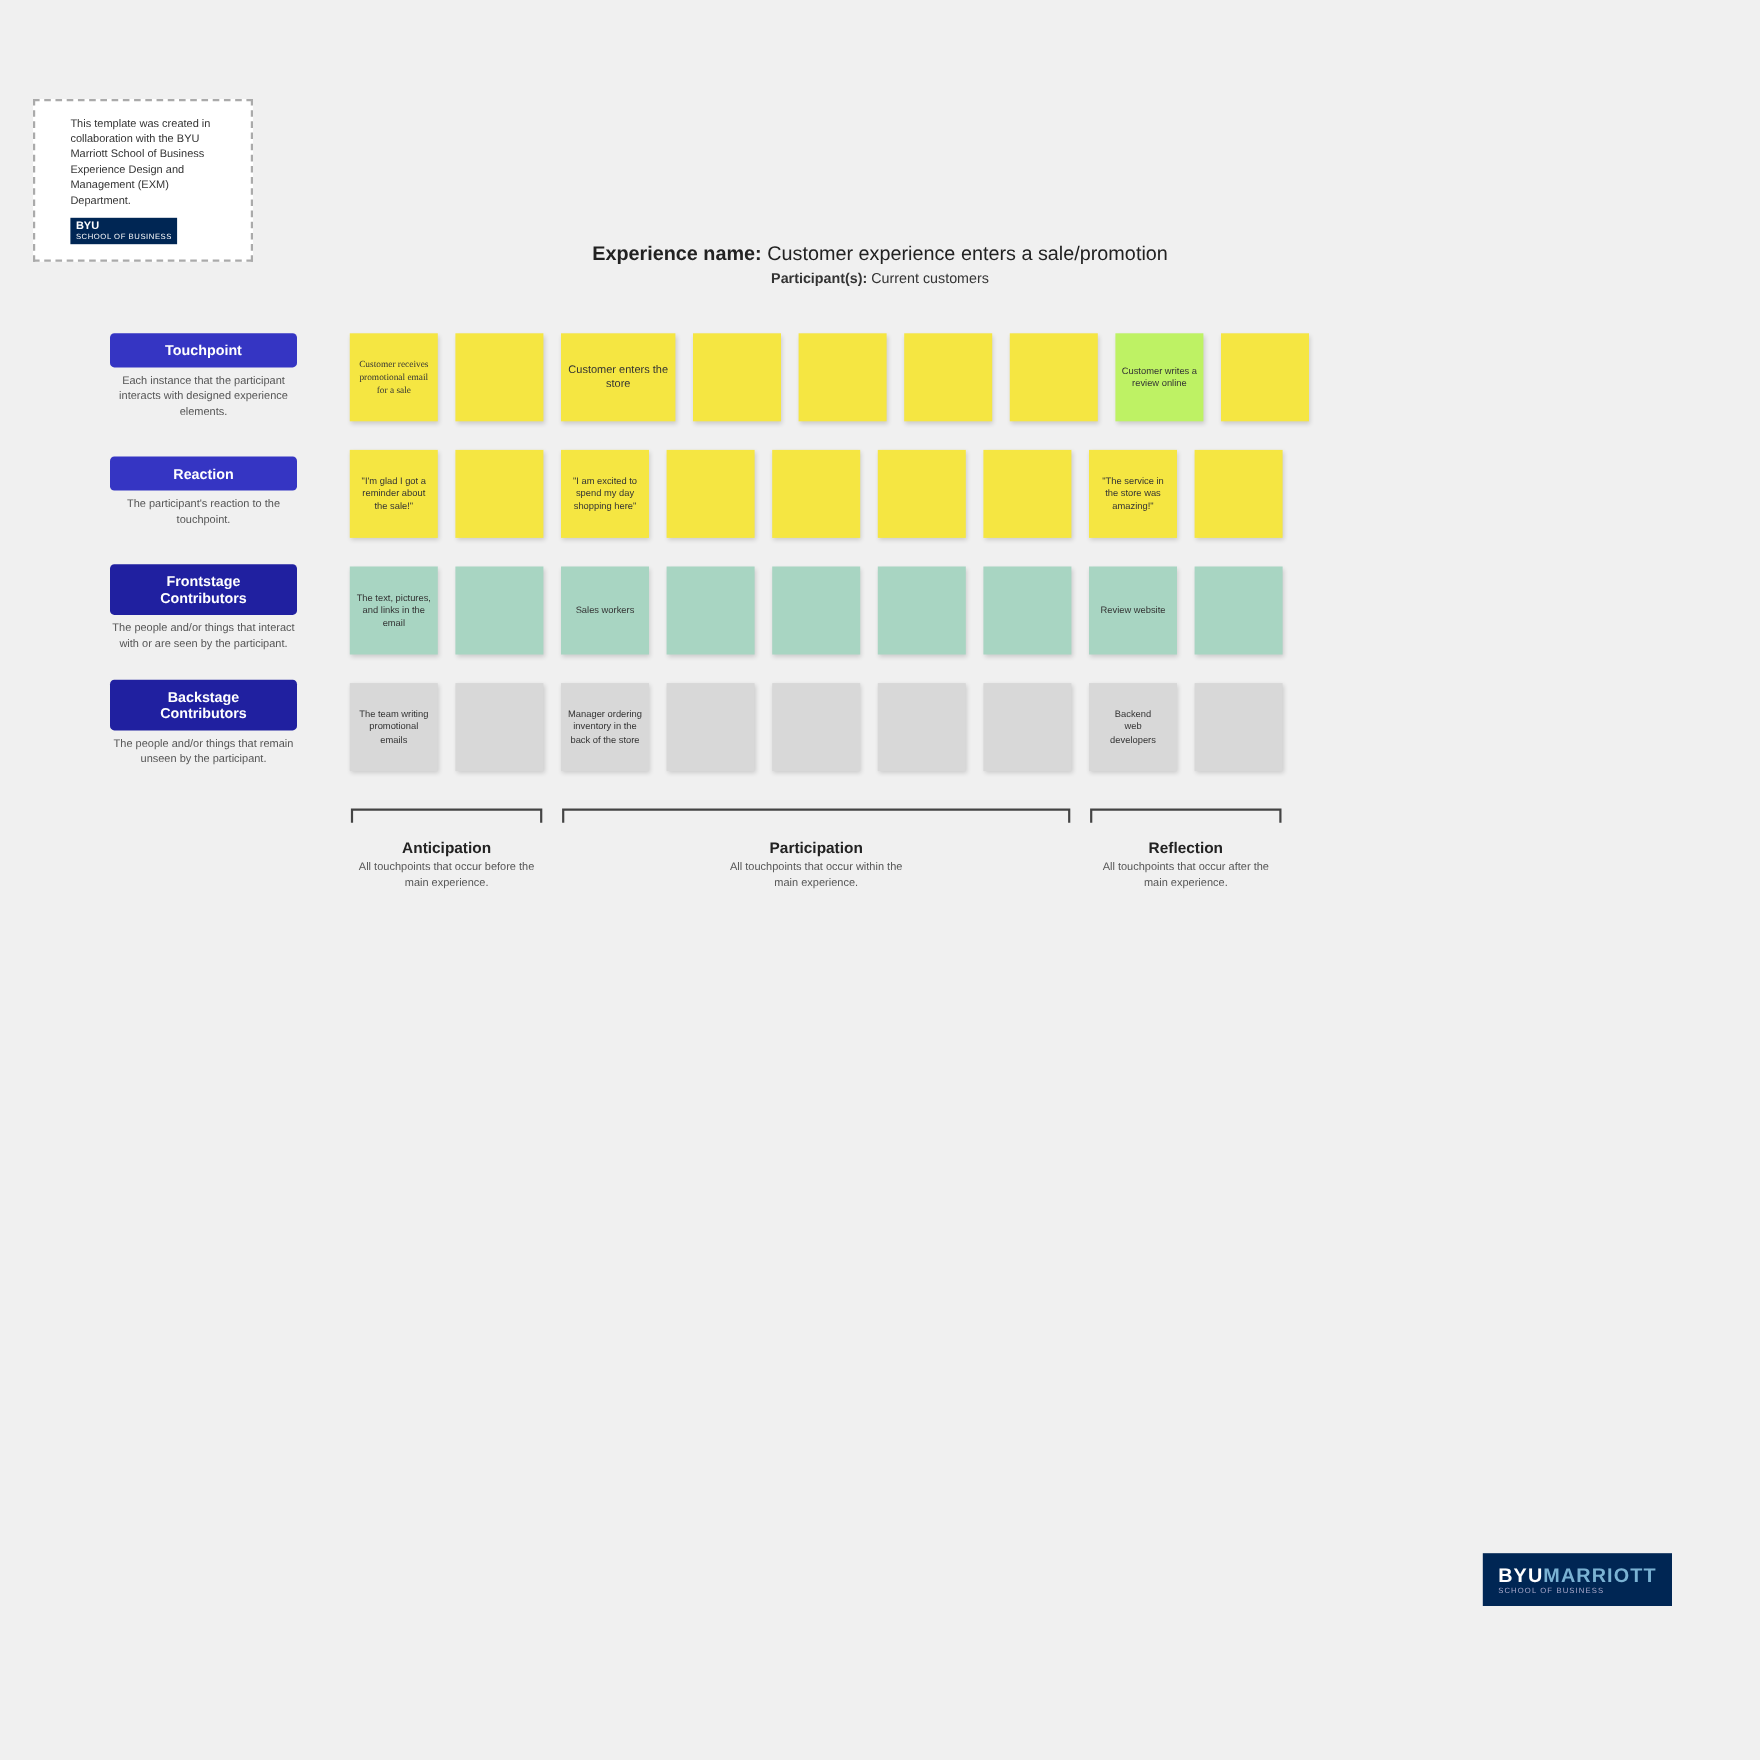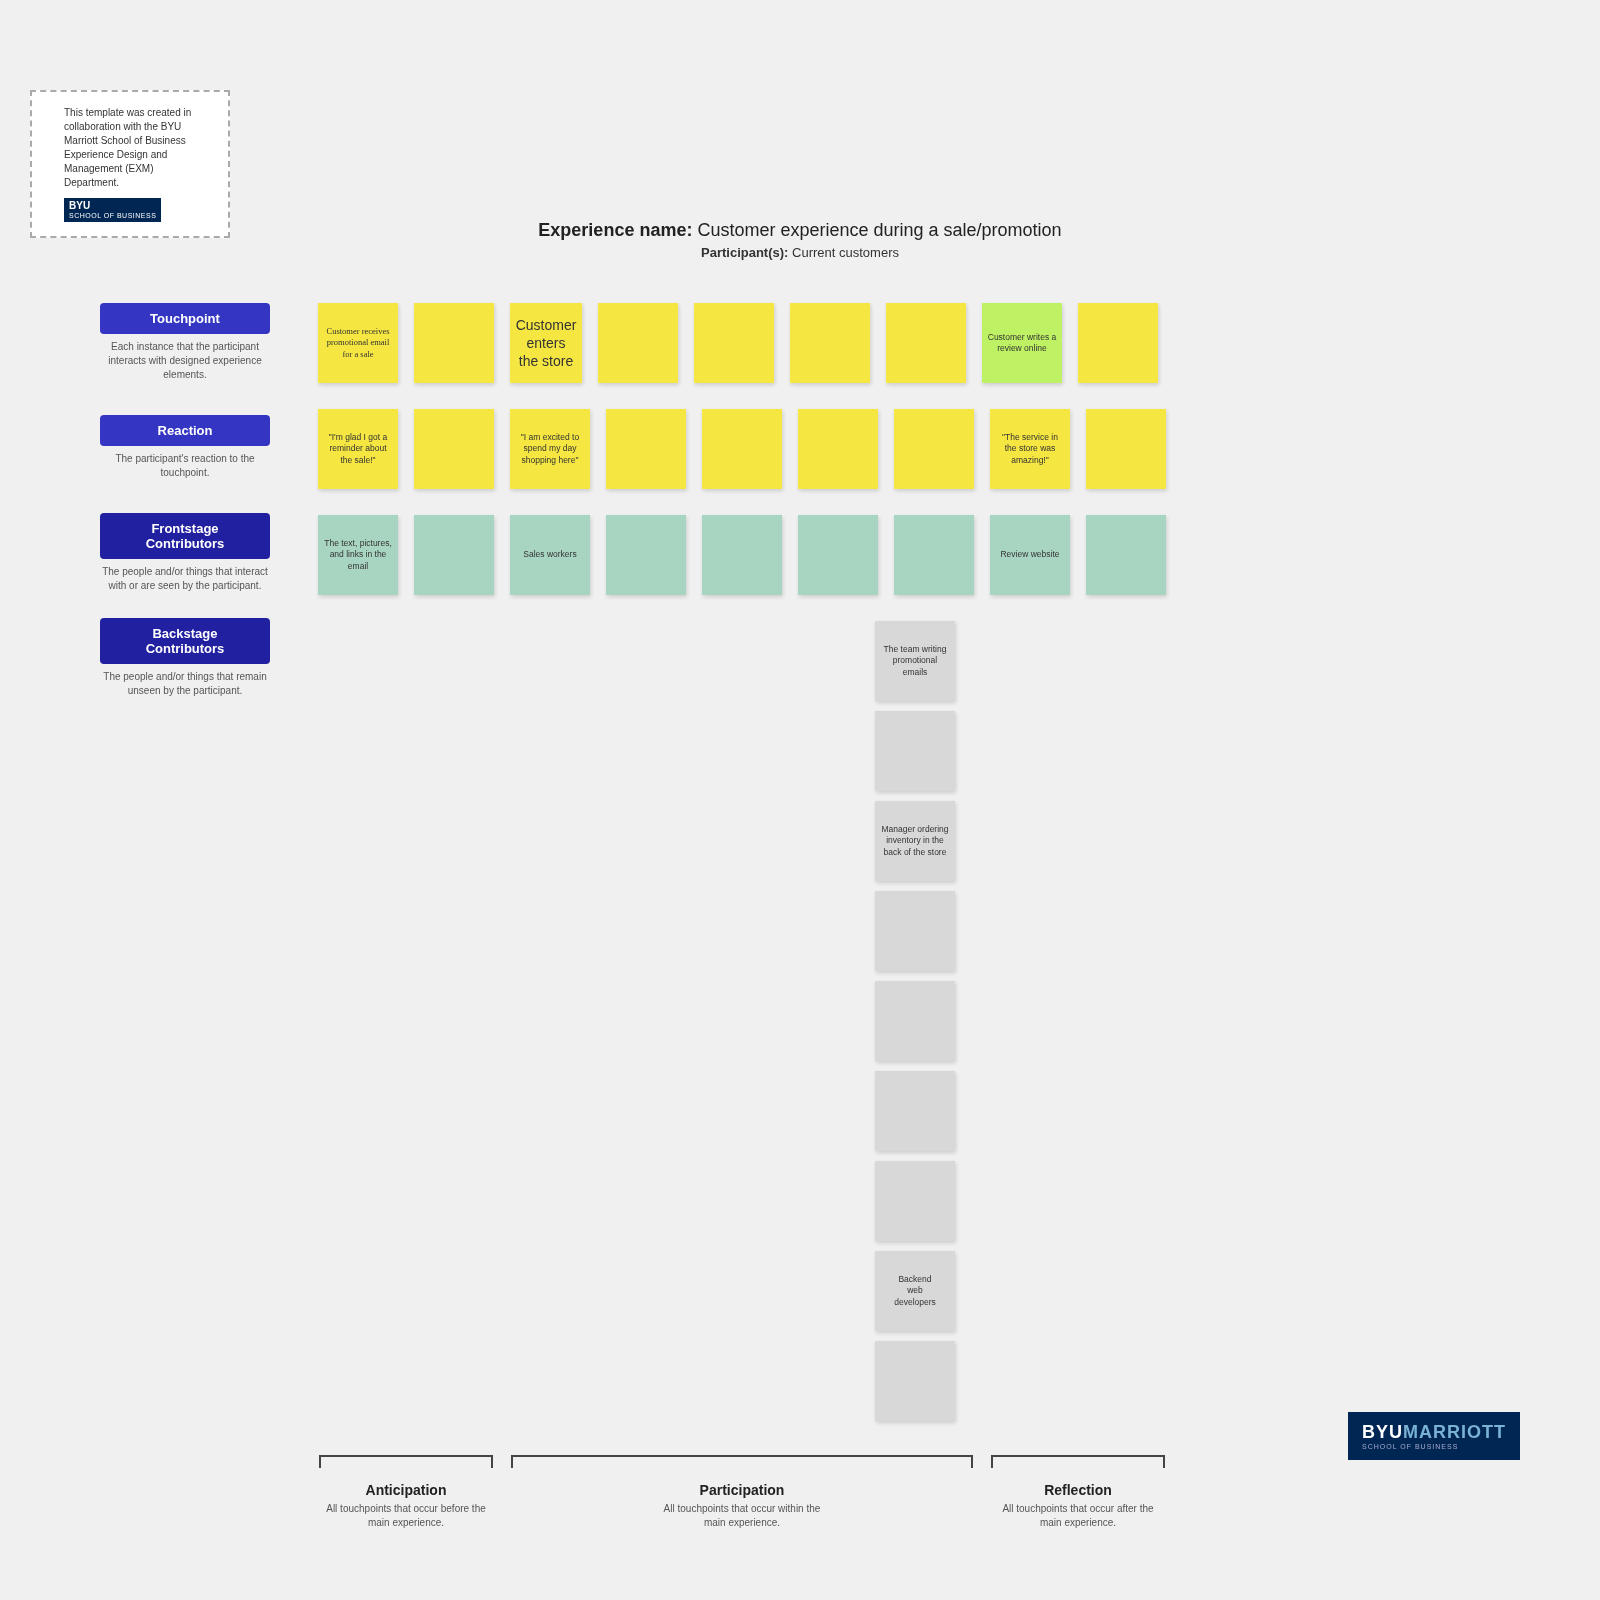--- a/index.html
+++ b/index.html
@@ -140,21 +140,21 @@
     <div class="byu-logo">
       <div class="byu-logo-blue">
         <strong>BYU</strong><span>SCHOOL OF BUSINESS</span>
       </div>
     </div>
   </div>
 
   <div class="experience-header">
     <h2>
       <strong>Experience name:</strong>
-      <span>Customer experience during a sale/promotion</span>
+      <span>Customer experience enters a sale/promotion</span>
     </h2>
     <p>
       <strong>Participant(s):</strong>
       <span>Current customers</span>
     </p>
   </div>
 
   <div style="display:flex; flex-direction:row; margin-top:20px; padding: 0 40px;">
 
     <div style="width:230px; flex-shrink:0;">
@@ -175,21 +175,21 @@
         <div class="label-desc">The people and/or things that remain unseen by the participant.</div>
       </div>
     </div>
 
     <div style="flex:1; display:flex; flex-direction:column;">
 
       <div id="notes-container" style="display:flex; flex-direction:column;">
           <div style="display: flex; flex-direction: row; align-items: center; min-height: 100px; padding: 8px 0px;">
             <div style="width: 80px; height: 80px; background: rgb(245, 230, 66); display: flex; align-items: center; justify-content: center; text-align: center; font-size: 8.5px; line-height: 1.3; color: rgb(51, 51, 51); margin: 5px 8px; flex-shrink: 0; padding: 5px; box-shadow: rgba(0, 0, 0, 0.15) 1px 2px 4px; font-family: Liberation Serif, serif;">Customer receives promotional email for a sale</div>
             <div style="width: 80px; height: 80px; background: rgb(245, 230, 66); display: flex; align-items: center; justify-content: center; text-align: center; font-size: 8.5px; line-height: 1.3; color: rgb(51, 51, 51); margin: 5px 8px; flex-shrink: 0; padding: 5px; box-shadow: rgba(0, 0, 0, 0.15) 1px 2px 4px;"></div>
-            <div style="width: 72px; height: 80px; background: rgb(245, 230, 66); display: flex; align-items: center; justify-content: center; text-align: center; font-size: 14px; line-height: 1.3; color: rgb(51, 51, 51); margin: 5px 8px; flex-shrink: 0; padding: 5px; box-shadow: rgba(0, 0, 0, 0.15) 1px 2px 4px;">Customer enters the store</div>
+            <div style="width: 104px; height: 80px; background: rgb(245, 230, 66); display: flex; align-items: center; justify-content: center; text-align: center; font-size: 10px; line-height: 1.3; color: rgb(51, 51, 51); margin: 5px 8px; flex-shrink: 0; padding: 5px; box-shadow: rgba(0, 0, 0, 0.15) 1px 2px 4px;">Customer enters the store</div>
             <div style="width: 80px; height: 80px; background: rgb(245, 230, 66); display: flex; align-items: center; justify-content: center; text-align: center; font-size: 8.5px; line-height: 1.3; color: rgb(51, 51, 51); margin: 5px 8px; flex-shrink: 0; padding: 5px; box-shadow: rgba(0, 0, 0, 0.15) 1px 2px 4px;"></div>
             <div style="width: 80px; height: 80px; background: rgb(245, 230, 66); display: flex; align-items: center; justify-content: center; text-align: center; font-size: 8.5px; line-height: 1.3; color: rgb(51, 51, 51); margin: 5px 8px; flex-shrink: 0; padding: 5px; box-shadow: rgba(0, 0, 0, 0.15) 1px 2px 4px;"></div>
             <div style="width: 80px; height: 80px; background: rgb(245, 230, 66); display: flex; align-items: center; justify-content: center; text-align: center; font-size: 8.5px; line-height: 1.3; color: rgb(51, 51, 51); margin: 5px 8px; flex-shrink: 0; padding: 5px; box-shadow: rgba(0, 0, 0, 0.15) 1px 2px 4px;"></div>
             <div style="width: 80px; height: 80px; background: rgb(245, 230, 66); display: flex; align-items: center; justify-content: center; text-align: center; font-size: 8.5px; line-height: 1.3; color: rgb(51, 51, 51); margin: 5px 8px; flex-shrink: 0; padding: 5px; box-shadow: rgba(0, 0, 0, 0.15) 1px 2px 4px;"></div>
             <div style="width: 80px; height: 80px; background: #bef264; display: flex; align-items: center; justify-content: center; text-align: center; font-size: 8.5px; line-height: 1.3; color: rgb(51, 51, 51); margin: 5px 8px; flex-shrink: 0; padding: 5px; box-shadow: rgba(0, 0, 0, 0.15) 1px 2px 4px;">Customer writes a review online</div>
             <div style="width: 80px; height: 80px; background: rgb(245, 230, 66); display: flex; align-items: center; justify-content: center; text-align: center; font-size: 8.5px; line-height: 1.3; color: rgb(51, 51, 51); margin: 5px 8px; flex-shrink: 0; padding: 5px; box-shadow: rgba(0, 0, 0, 0.15) 1px 2px 4px;"></div>
           </div>
           <div style="display: flex; flex-direction: row; align-items: center; min-height: 100px; padding: 8px 0px;">
             <div style="width: 80px; height: 80px; background: rgb(245, 230, 66); display: flex; align-items: center; justify-content: center; text-align: center; font-size: 8.5px; line-height: 1.3; color: rgb(51, 51, 51); margin: 5px 8px; flex-shrink: 0; padding: 5px; box-shadow: rgba(0, 0, 0, 0.15) 1px 2px 4px;">"I'm glad I got a reminder about the sale!"</div>
             <div style="width: 80px; height: 80px; background: rgb(245, 230, 66); display: flex; align-items: center; justify-content: center; text-align: center; font-size: 8.5px; line-height: 1.3; color: rgb(51, 51, 51); margin: 5px 8px; flex-shrink: 0; padding: 5px; box-shadow: rgba(0, 0, 0, 0.15) 1px 2px 4px;"></div>
@@ -205,21 +205,21 @@
             <div style="width: 80px; height: 80px; background: rgb(168, 213, 194); display: flex; align-items: center; justify-content: center; text-align: center; font-size: 8.5px; line-height: 1.3; color: rgb(51, 51, 51); margin: 5px 8px; flex-shrink: 0; padding: 5px; box-shadow: rgba(0, 0, 0, 0.15) 1px 2px 4px;">The text, pictures, and links in the email</div>
             <div style="width: 80px; height: 80px; background: rgb(168, 213, 194); display: flex; align-items: center; justify-content: center; text-align: center; font-size: 8.5px; line-height: 1.3; color: rgb(51, 51, 51); margin: 5px 8px; flex-shrink: 0; padding: 5px; box-shadow: rgba(0, 0, 0, 0.15) 1px 2px 4px;"></div>
             <div style="width: 80px; height: 80px; background: rgb(168, 213, 194); display: flex; align-items: center; justify-content: center; text-align: center; font-size: 8.5px; line-height: 1.3; color: rgb(51, 51, 51); margin: 5px 8px; flex-shrink: 0; padding: 5px; box-shadow: rgba(0, 0, 0, 0.15) 1px 2px 4px;">Sales workers</div>
             <div style="width: 80px; height: 80px; background: rgb(168, 213, 194); display: flex; align-items: center; justify-content: center; text-align: center; font-size: 8.5px; line-height: 1.3; color: rgb(51, 51, 51); margin: 5px 8px; flex-shrink: 0; padding: 5px; box-shadow: rgba(0, 0, 0, 0.15) 1px 2px 4px;"></div>
             <div style="width: 80px; height: 80px; background: rgb(168, 213, 194); display: flex; align-items: center; justify-content: center; text-align: center; font-size: 8.5px; line-height: 1.3; color: rgb(51, 51, 51); margin: 5px 8px; flex-shrink: 0; padding: 5px; box-shadow: rgba(0, 0, 0, 0.15) 1px 2px 4px;"></div>
             <div style="width: 80px; height: 80px; background: rgb(168, 213, 194); display: flex; align-items: center; justify-content: center; text-align: center; font-size: 8.5px; line-height: 1.3; color: rgb(51, 51, 51); margin: 5px 8px; flex-shrink: 0; padding: 5px; box-shadow: rgba(0, 0, 0, 0.15) 1px 2px 4px;"></div>
             <div style="width: 80px; height: 80px; background: rgb(168, 213, 194); display: flex; align-items: center; justify-content: center; text-align: center; font-size: 8.5px; line-height: 1.3; color: rgb(51, 51, 51); margin: 5px 8px; flex-shrink: 0; padding: 5px; box-shadow: rgba(0, 0, 0, 0.15) 1px 2px 4px;"></div>
             <div style="width: 80px; height: 80px; background: rgb(168, 213, 194); display: flex; align-items: center; justify-content: center; text-align: center; font-size: 8.5px; line-height: 1.3; color: rgb(51, 51, 51); margin: 5px 8px; flex-shrink: 0; padding: 5px; box-shadow: rgba(0, 0, 0, 0.15) 1px 2px 4px;">Review website</div>
             <div style="width: 80px; height: 80px; background: rgb(168, 213, 194); display: flex; align-items: center; justify-content: center; text-align: center; font-size: 8.5px; line-height: 1.3; color: rgb(51, 51, 51); margin: 5px 8px; flex-shrink: 0; padding: 5px; box-shadow: rgba(0, 0, 0, 0.15) 1px 2px 4px;"></div>
           </div>
-          <div style="display: flex; flex-direction: column; align-items: center; min-height: 100px; padding: 8px 0px;">
+          <div style="display: flex; flex-direction: row; align-items: center; min-height: 100px; padding: 8px 0px;">
             <div style="width: 80px; height: 80px; background: rgb(216, 216, 216); display: flex; align-items: center; justify-content: center; text-align: center; font-size: 8.5px; line-height: 1.3; color: rgb(51, 51, 51); margin: 5px 8px; flex-shrink: 0; padding: 5px; box-shadow: rgba(0, 0, 0, 0.15) 1px 2px 4px;">The team writing promotional emails</div>
             <div style="width: 80px; height: 80px; background: rgb(216, 216, 216); display: flex; align-items: center; justify-content: center; text-align: center; font-size: 8.5px; line-height: 1.3; color: rgb(51, 51, 51); margin: 5px 8px; flex-shrink: 0; padding: 5px; box-shadow: rgba(0, 0, 0, 0.15) 1px 2px 4px;"></div>
             <div style="width: 80px; height: 80px; background: rgb(216, 216, 216); display: flex; align-items: center; justify-content: center; text-align: center; font-size: 8.5px; line-height: 1.3; color: rgb(51, 51, 51); margin: 5px 8px; flex-shrink: 0; padding: 5px; box-shadow: rgba(0, 0, 0, 0.15) 1px 2px 4px;">Manager ordering inventory in the back of the store</div>
             <div style="width: 80px; height: 80px; background: rgb(216, 216, 216); display: flex; align-items: center; justify-content: center; text-align: center; font-size: 8.5px; line-height: 1.3; color: rgb(51, 51, 51); margin: 5px 8px; flex-shrink: 0; padding: 5px; box-shadow: rgba(0, 0, 0, 0.15) 1px 2px 4px;"></div>
             <div style="width: 80px; height: 80px; background: rgb(216, 216, 216); display: flex; align-items: center; justify-content: center; text-align: center; font-size: 8.5px; line-height: 1.3; color: rgb(51, 51, 51); margin: 5px 8px; flex-shrink: 0; padding: 5px; box-shadow: rgba(0, 0, 0, 0.15) 1px 2px 4px;"></div>
             <div style="width: 80px; height: 80px; background: rgb(216, 216, 216); display: flex; align-items: center; justify-content: center; text-align: center; font-size: 8.5px; line-height: 1.3; color: rgb(51, 51, 51); margin: 5px 8px; flex-shrink: 0; padding: 5px; box-shadow: rgba(0, 0, 0, 0.15) 1px 2px 4px;"></div>
             <div style="width: 80px; height: 80px; background: rgb(216, 216, 216); display: flex; align-items: center; justify-content: center; text-align: center; font-size: 8.5px; line-height: 1.3; color: rgb(51, 51, 51); margin: 5px 8px; flex-shrink: 0; padding: 5px; box-shadow: rgba(0, 0, 0, 0.15) 1px 2px 4px;"></div>
             <div style="width: 80px; height: 80px; background: rgb(216, 216, 216); display: flex; align-items: center; justify-content: center; text-align: center; font-size: 8.5px; line-height: 1.3; color: rgb(51, 51, 51); margin: 5px 8px; flex-shrink: 0; padding: 19px; box-shadow: rgba(0, 0, 0, 0.15) 1px 2px 4px;">Backend web developers</div>
             <div style="width: 80px; height: 80px; background: rgb(216, 216, 216); display: flex; align-items: center; justify-content: center; text-align: center; font-size: 8.5px; line-height: 1.3; color: rgb(51, 51, 51); margin: 5px 8px; flex-shrink: 0; padding: 5px; box-shadow: rgba(0, 0, 0, 0.15) 1px 2px 4px;"></div>
           </div>

